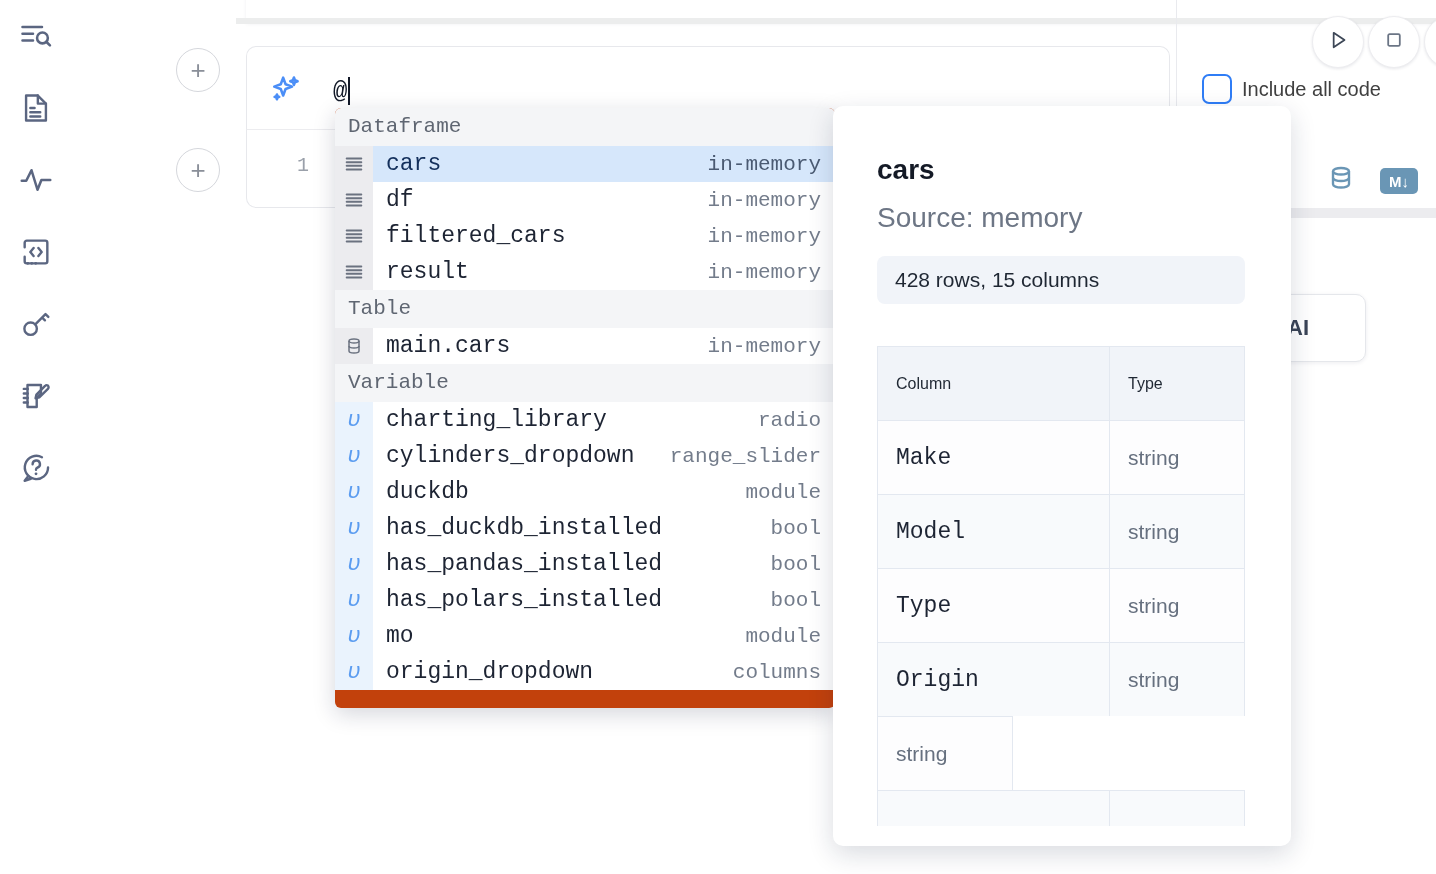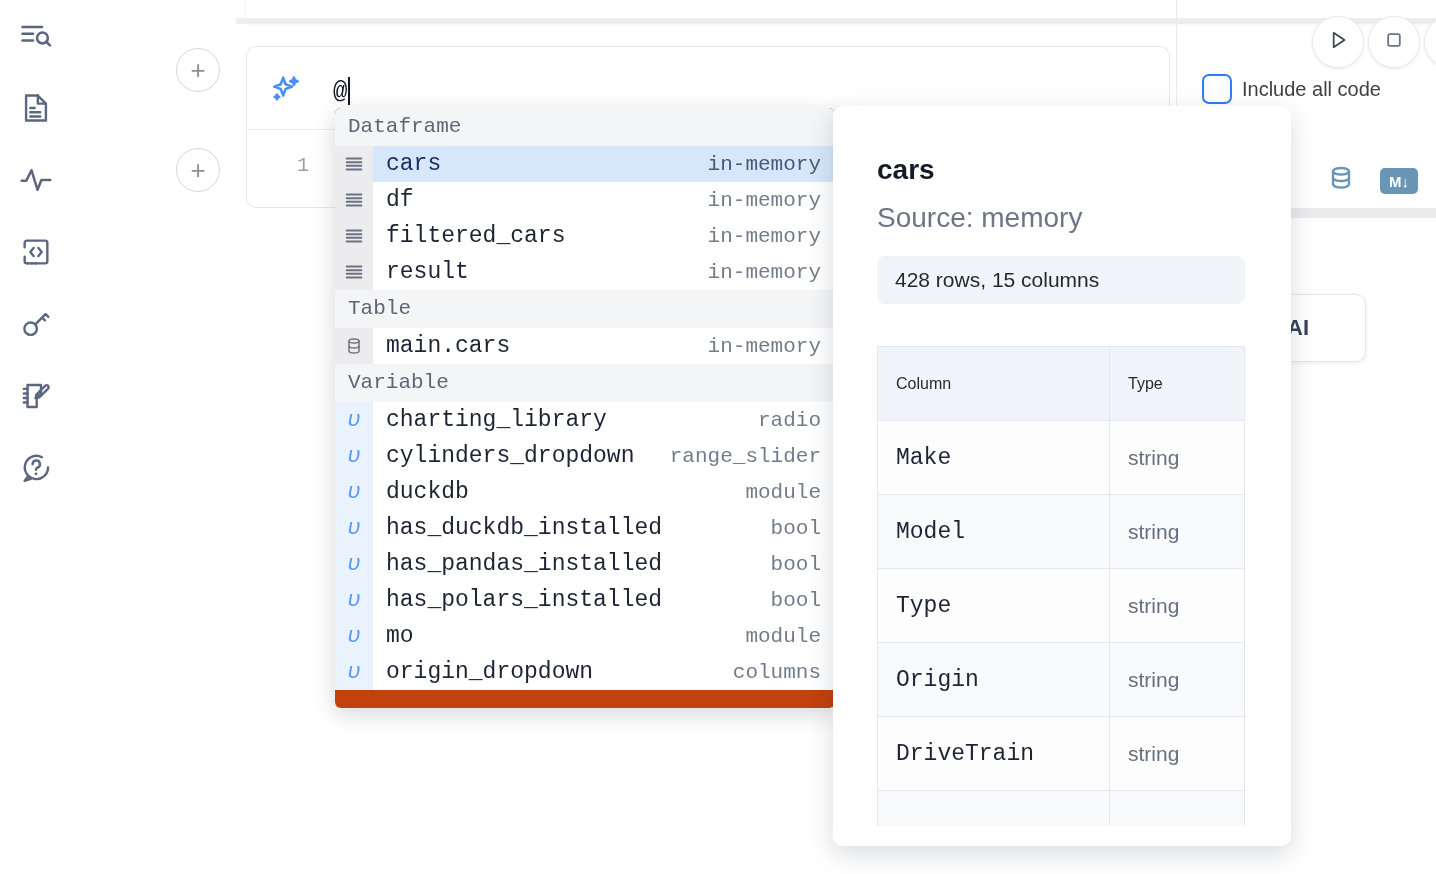--- a/index.html
+++ b/index.html
@@ -399,21 +399,20 @@
           </div>
           <div class="dt-row">
             <div class="dt-cell dt-c1">Type</div>
             <div class="dt-cell dt-c2">string</div>
           </div>
           <div class="dt-row">
             <div class="dt-cell dt-c1">Origin</div>
             <div class="dt-cell dt-c2">string</div>
           </div>
           <div class="dt-row">
-            <div class="dt-cell dt-c1">DriveTrain</div>
             <div class="dt-cell dt-c2">string</div>
           </div>
           <div class="dt-row dt-last">
             <div class="dt-cell dt-c1"></div>
             <div class="dt-cell dt-c2"></div>
           </div>
         </div>
       </div>
   </div>
 

